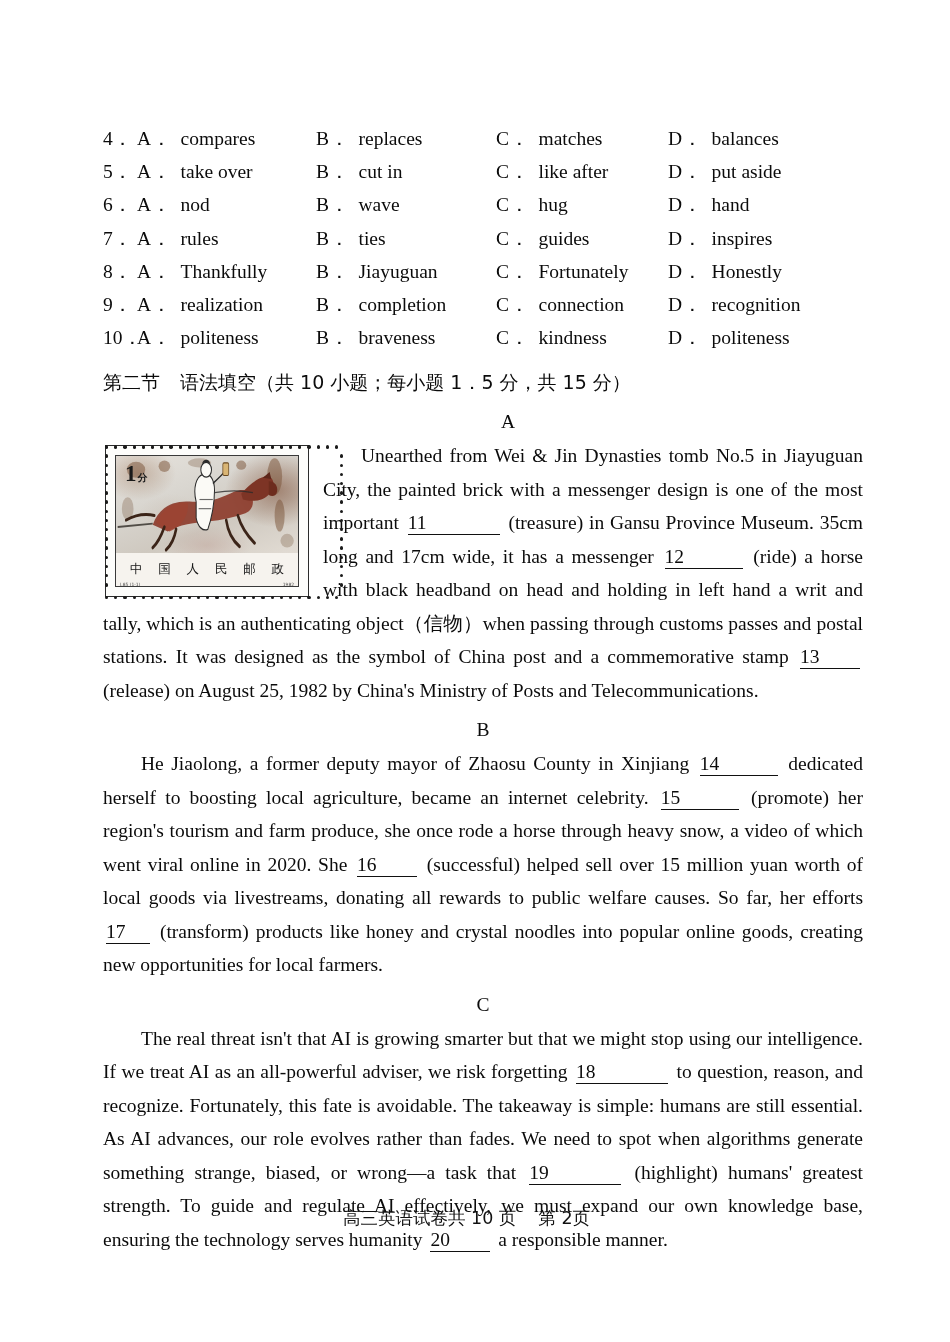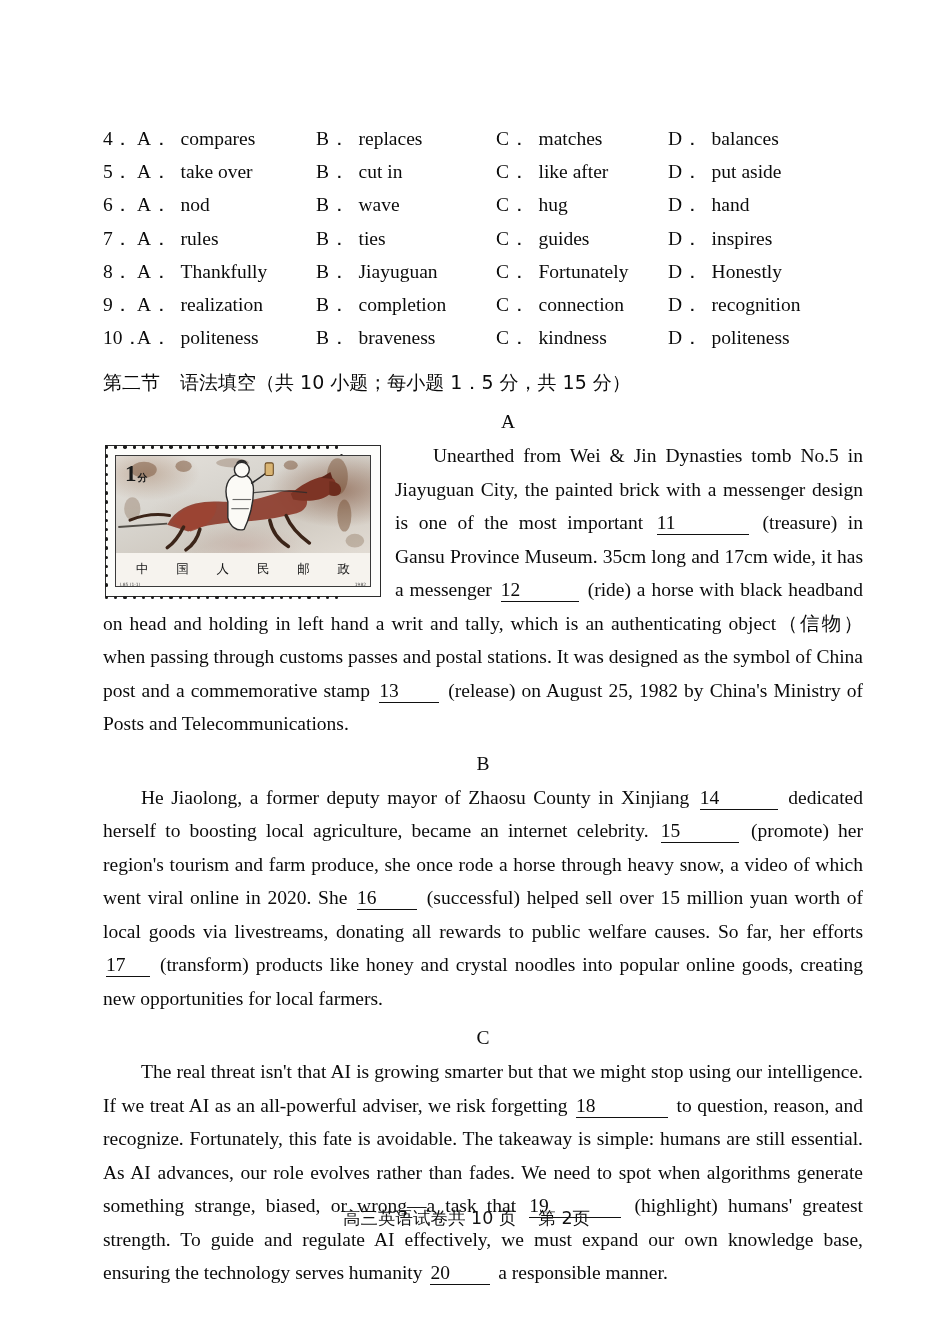--- a/index.html
+++ b/index.html
@@ -103,21 +103,21 @@
   }
   .blank.w-lg { min-width: 92px; }
   .blank.w-md { min-width: 78px; }
   .blank.w-sm { min-width: 60px; }
   .blank.w-xs { min-width: 44px; }
 
   
   .fig-wrap { position: relative; }
   .stamp-fig {
     float: left;
-    width: 276px;
+    width: 204px;
     height: 152px;
     margin: 6px 14px 4px 2px;
     position: relative;
   }
   .stamp {
     position: absolute;
     inset: 0;
     background: #fdfdfb;
     box-sizing: border-box;
     border: 1.2px solid #2b2b2b;

